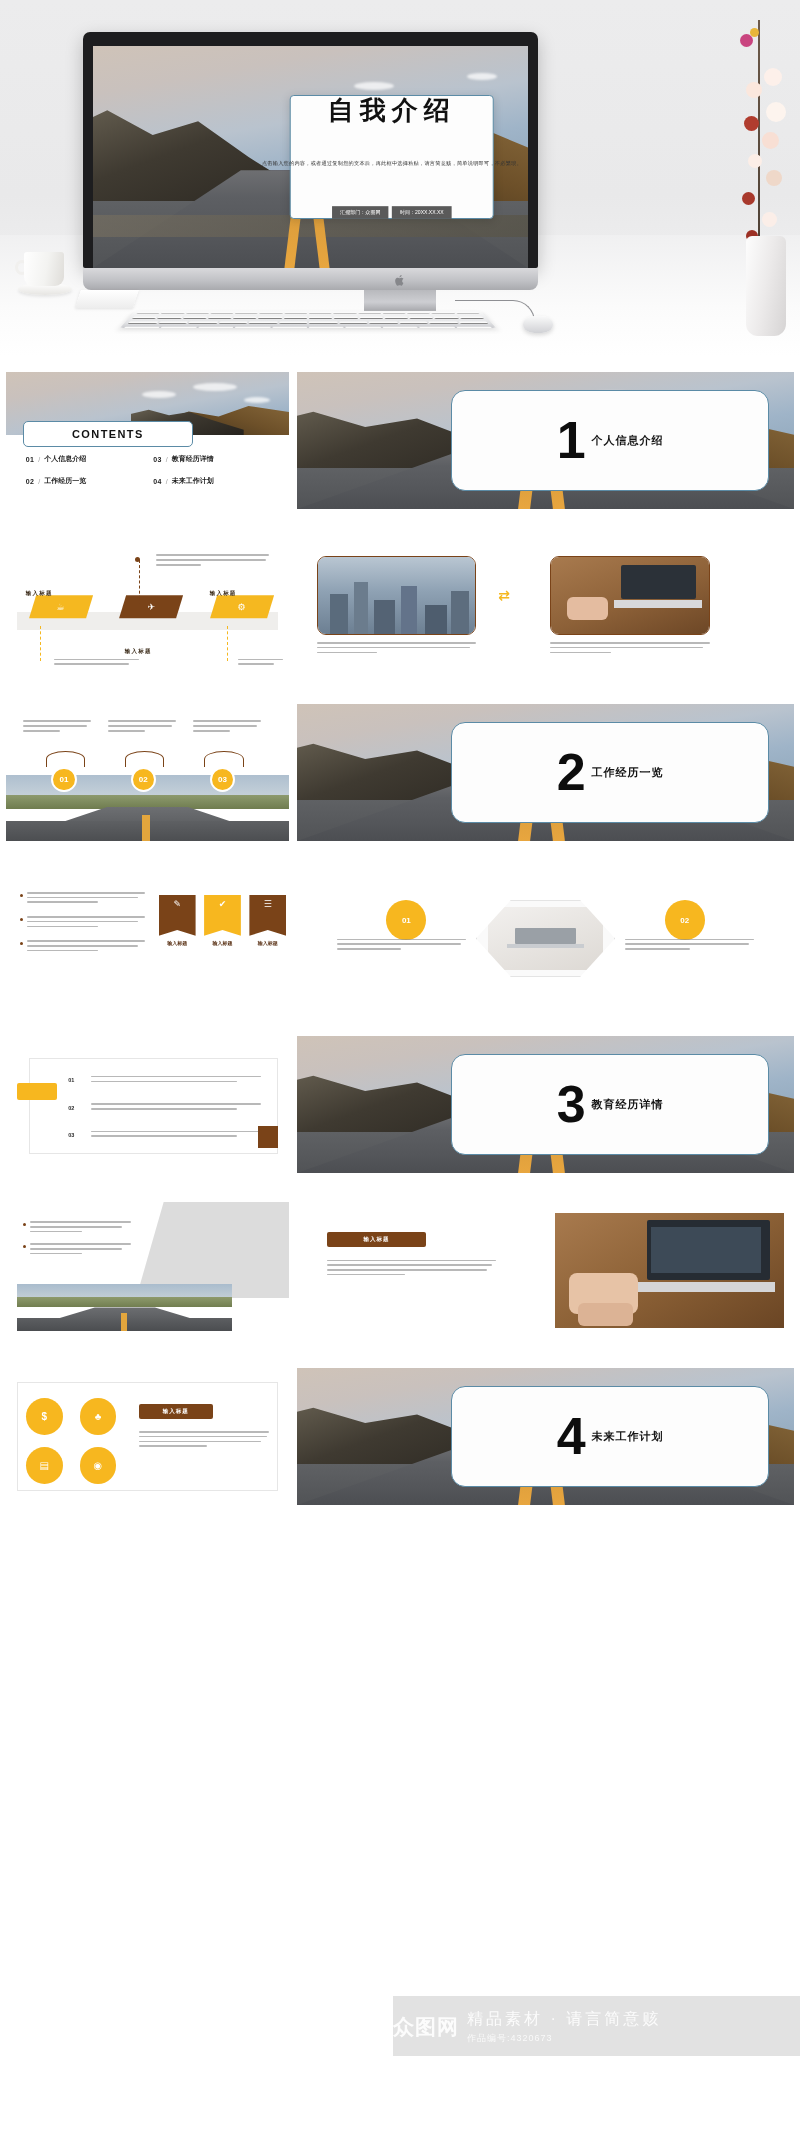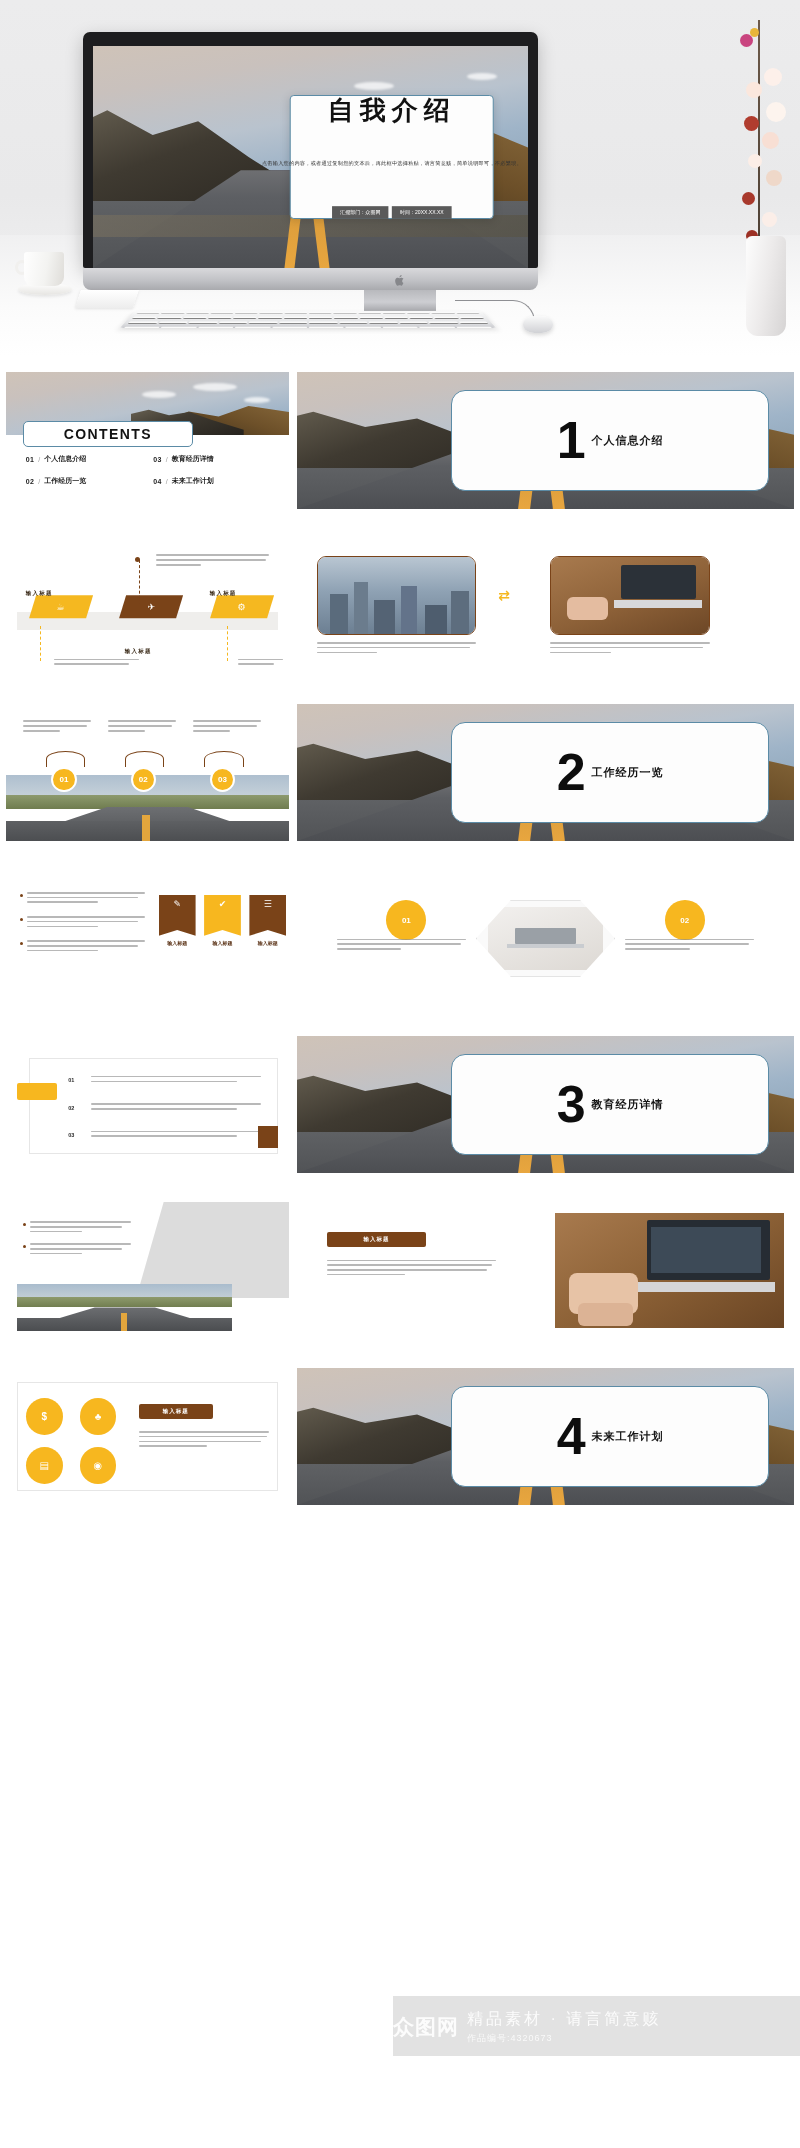--- a/index.html
+++ b/index.html
@@ -180,21 +180,21 @@
   .contents-banner {
     position:absolute; left:0; top:0; width:100%; height:46%;
     overflow:hidden;
   }
   .contents-box {
     position:absolute; left:6%; top:36%; width:60%; height:19%;
     background:#fff; border:1.2px solid #5b8ba6; border-radius:5px;
     display:flex; align-items:center; justify-content:center;
   }
   .contents-word {
-    font-size:14px; font-weight:700; letter-spacing:1.4px; color:#121212;
+    font-size:11px; font-weight:700; letter-spacing:1.4px; color:#121212;
     text-align:center; line-height:1.0; width:88%;
     word-break: break-all;
   }
   .contents-grid {
     position:absolute; left:7%; top:60%; width:88%;
     display:grid; grid-template-columns:1fr 1fr; row-gap:12px; column-gap:6px;
   }
   .content-item { display:flex; align-items:center; gap:4px; font-size:7px; color:#1b1b1b; }
   .content-item .num { font-weight:600; letter-spacing:.3px; }
   .content-item .sep { color:#9a9a9a; }

